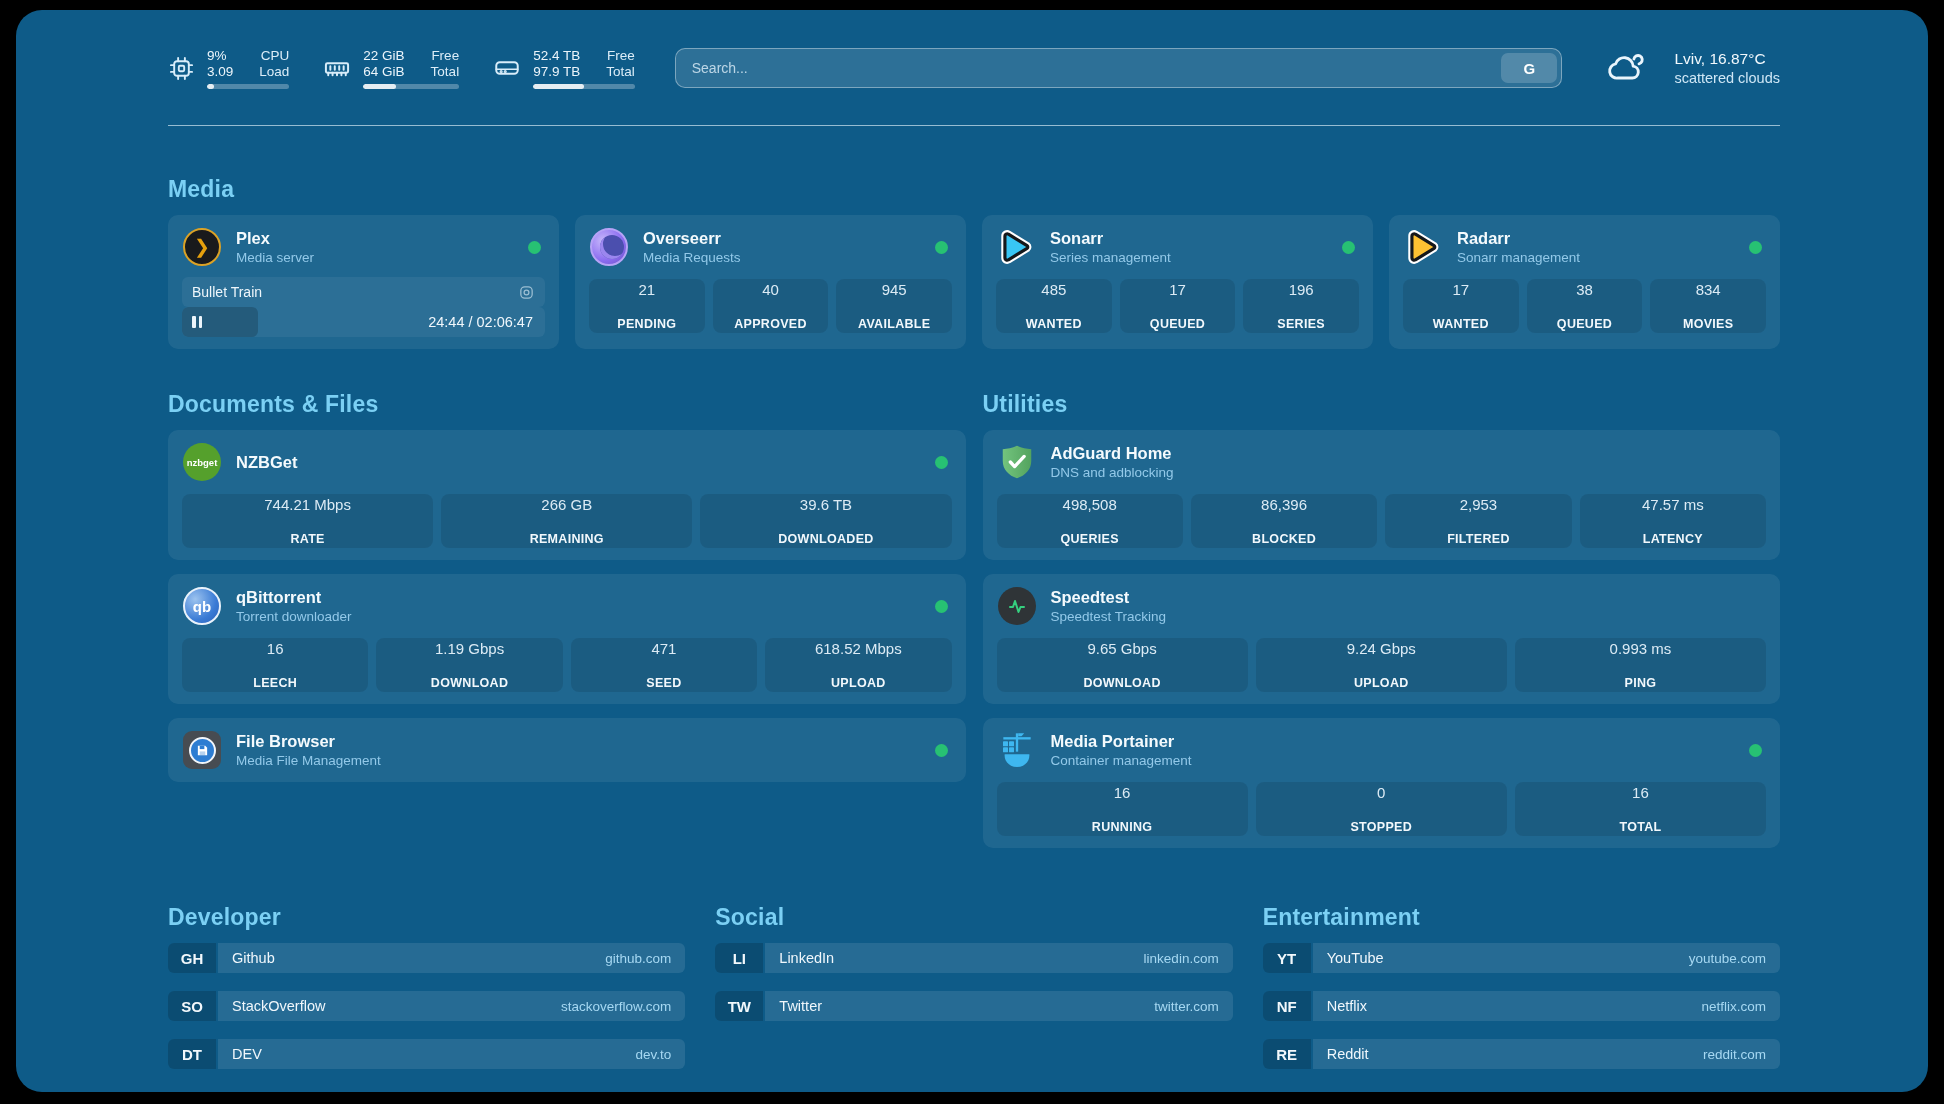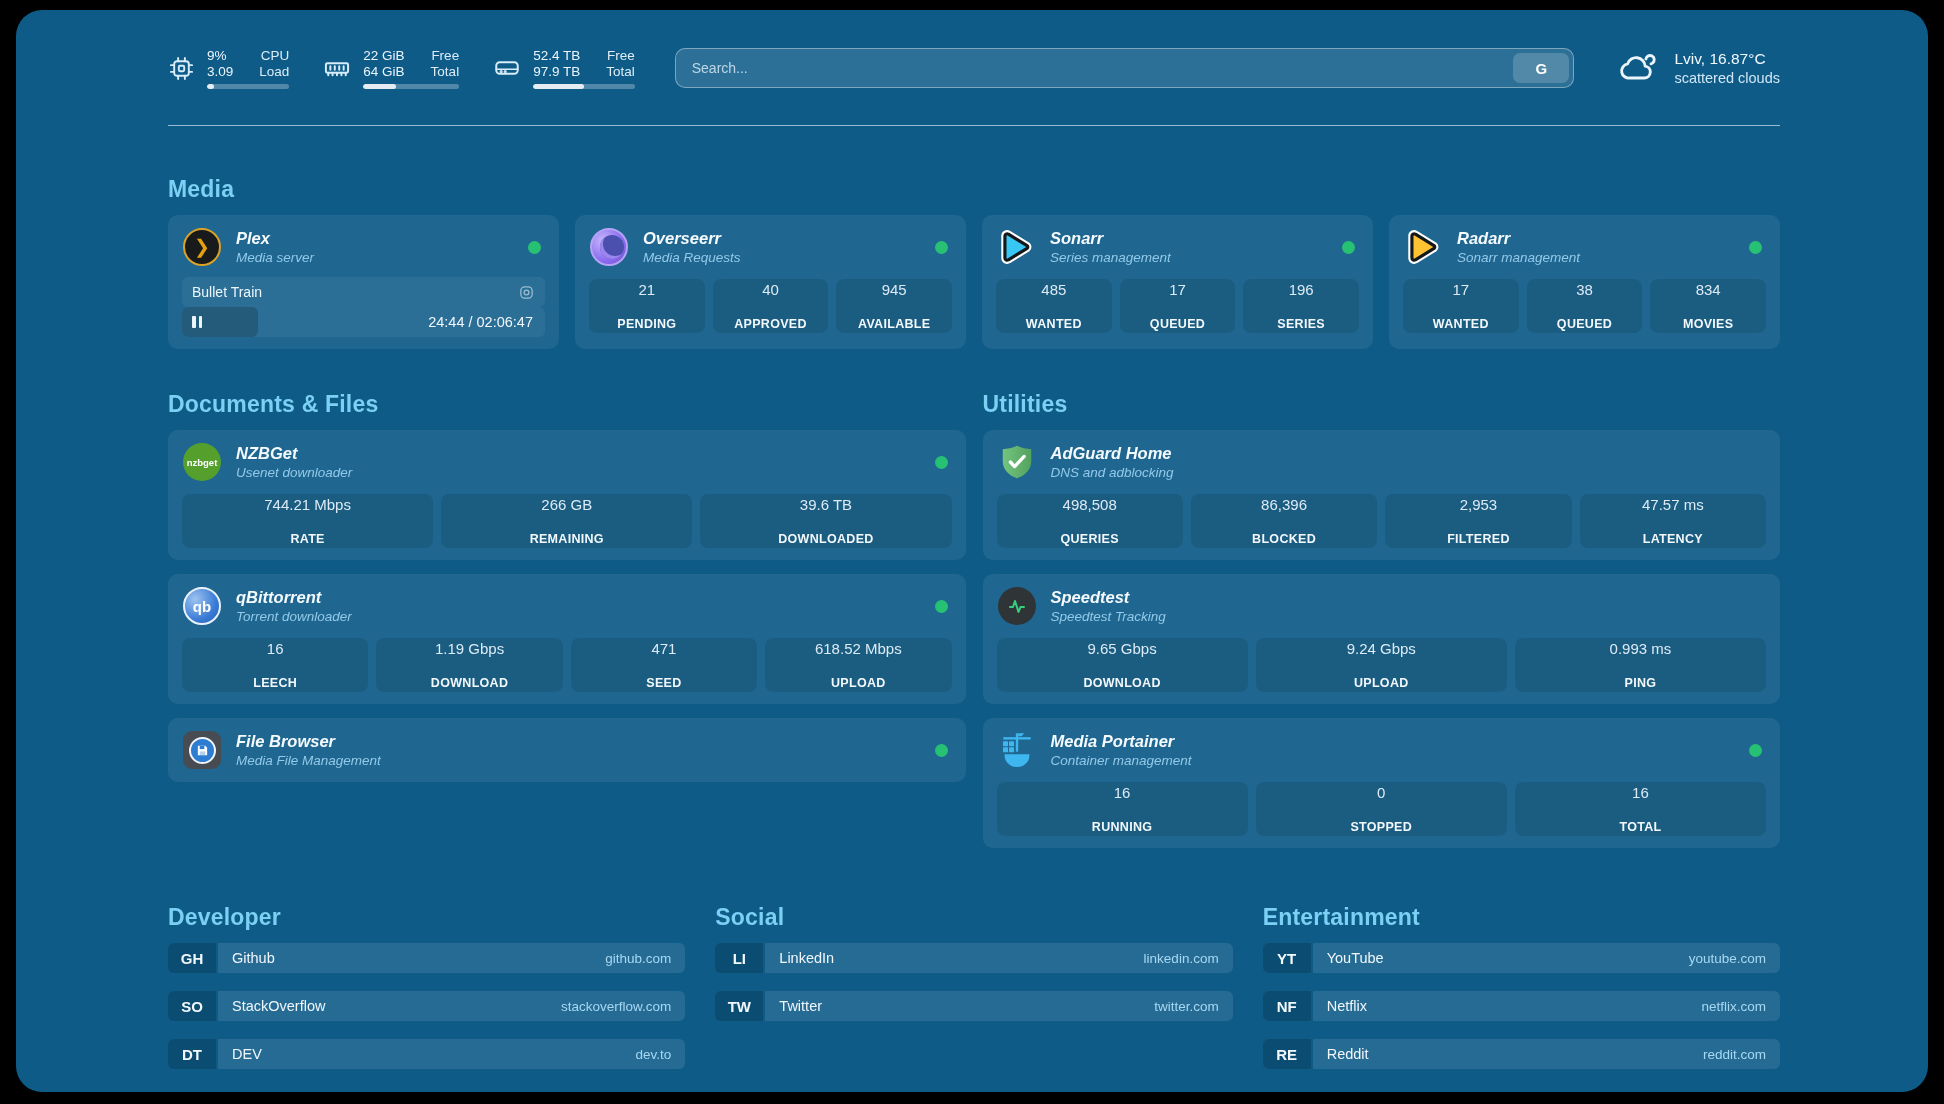--- a/index.html
+++ b/index.html
@@ -18,35 +18,35 @@
   .track{margin-top:5px;height:4.5px;border-radius:3px;background:rgba(255,255,255,0.28);overflow:hidden;}
   .fill{height:100%;border-radius:3px;background:rgba(255,255,255,0.85);}
   .search{flex:1;display:flex;align-items:center;margin:0 44px 0 40px;height:38px;
     background:rgba(255,255,255,0.13);border:1px solid rgba(255,255,255,0.38);border-radius:10px;
     padding:0 4px 0 0;position:relative;}
   .search input{flex:1;background:transparent;border:none;outline:none;color:#eef6fb;
     font-size:14px;padding:0 16px;font-family:inherit;}
   .search input::placeholder{color:#d5e8f4;opacity:.85;}
   .gbtn{width:56px;height:30px;border:none;border-radius:7px;background:rgba(255,255,255,0.18);
     color:#fff;font-weight:700;font-size:15px;cursor:pointer;font-family:inherit;}
-  .weather{display:flex;align-items:center;gap:14px;}
+  .weather{display:flex;align-items:center;gap:26px;}
   .wtext .wl1{font-size:15.5px;color:#f2f9fd;}
   .wtext .wl2{font-size:14.5px;color:#cfe7f6;margin-top:2px;}
   .divider{margin-top:36px;height:1.5px;background:rgba(226,243,251,0.65);border:none;}
   
   h2.sect{font-size:23px;font-weight:600;color:#7bd0f4;margin:0 0 12px 0;letter-spacing:.2px;}
   .media-section{margin-top:50px;}
   .grid4{display:grid;grid-template-columns:repeat(4,1fr);gap:16px;}
   .two-col{display:grid;grid-template-columns:1fr 1fr;gap:17px;margin-top:42px;}
   .stack{display:flex;flex-direction:column;gap:14px;}
   
   .card{background:rgba(255,255,255,0.075);border-radius:10px;padding:12px 14px;box-sizing:border-box;}
   .chead{display:flex;align-items:center;gap:14px;}
   .appicon{width:40px;height:40px;flex:0 0 40px;display:flex;align-items:center;justify-content:center;}
-  .ctext{flex:1;min-width:0;font-style:italic;}
+  .ctext{flex:1;min-width:0;}
   .cname{font-size:16.5px;font-weight:600;color:#f4fafd;}
   .cdesc{font-size:13.5px;color:#93c9e9;margin-top:2px;}
   .dot{width:13px;height:13px;border-radius:50%;background:#27c173;margin-right:4px;flex:0 0 13px;}
   .stats{display:flex;gap:8px;margin-top:12px;}
   .statbox{flex:1;background:rgba(0,0,0,0.10);border-radius:8px;height:54px;display:flex;
     flex-direction:column;align-items:center;justify-content:center;gap:19px;}
   .sval{font-size:15px;color:#dcebf5;}
   .slab{font-size:12.5px;font-weight:800;color:#f2f8fc;letter-spacing:.3px;}
   
   .nprow{margin-top:10px;height:30px;border-radius:6px;background:rgba(255,255,255,0.06);
@@ -293,21 +293,20 @@
     <section>
       <h2 class="sect">Documents &amp; Files</h2>
       <div class="stack" id="group-1">
           <div class="card">
             <div class="chead">
               <span class="appicon">
                 <span class="circ nzbc">nzbget</span>
               </span>
               <div class="ctext">
                 <div class="cname">NZBGet</div>
-                <div class="cdesc">Usenet downloader</div>
               </div>
               <span class="dot"></span>
             </div>
             <div class="stats">
               <div class="statbox">
                 <div class="sval">744.21 Mbps</div>
                 <div class="slab">RATE</div>
               </div>
               <div class="statbox">
                 <div class="sval">266 GB</div>

